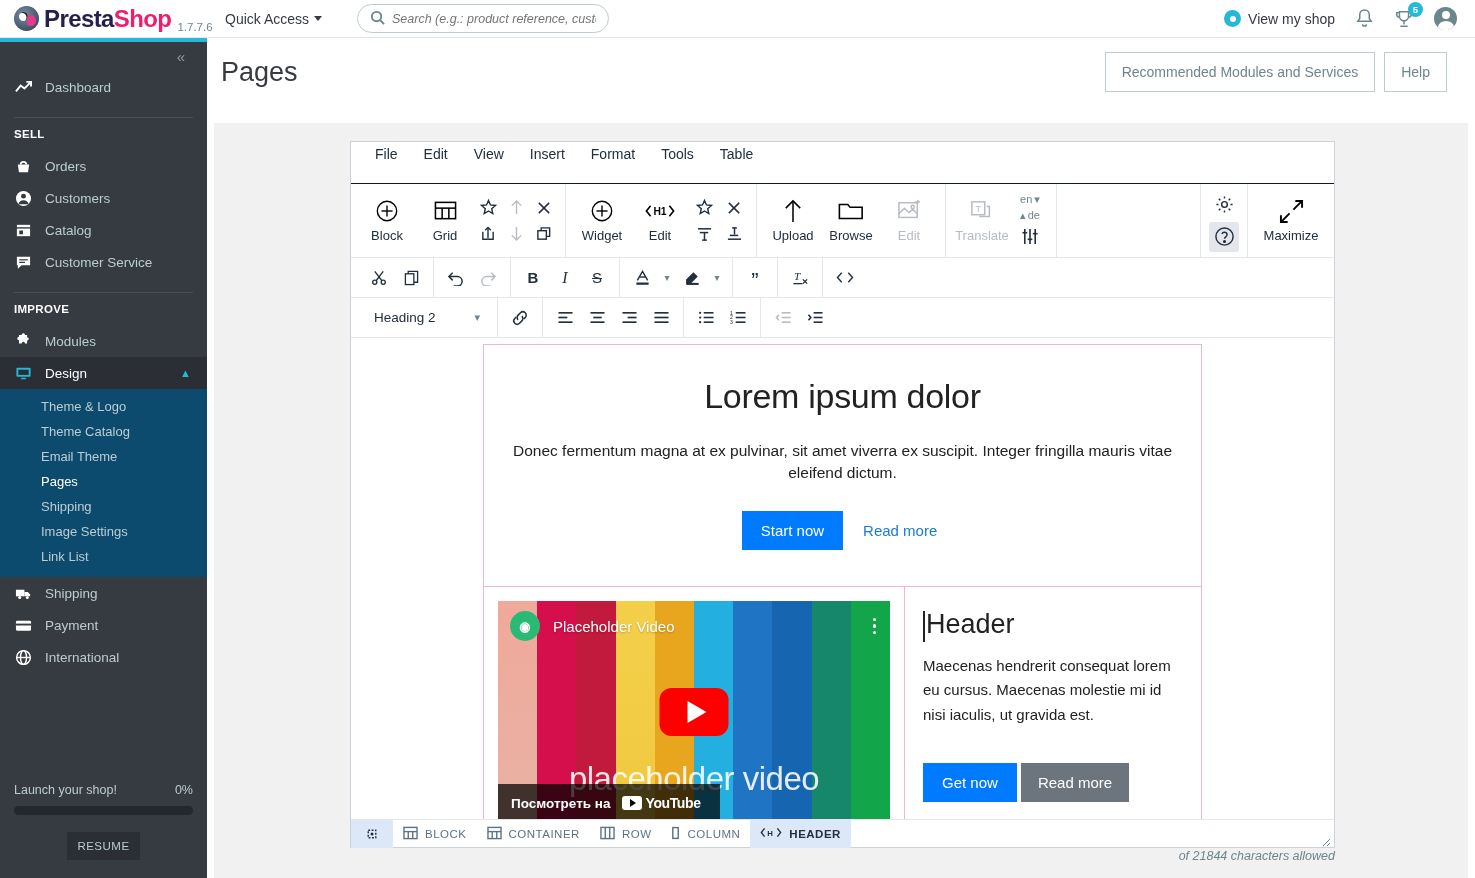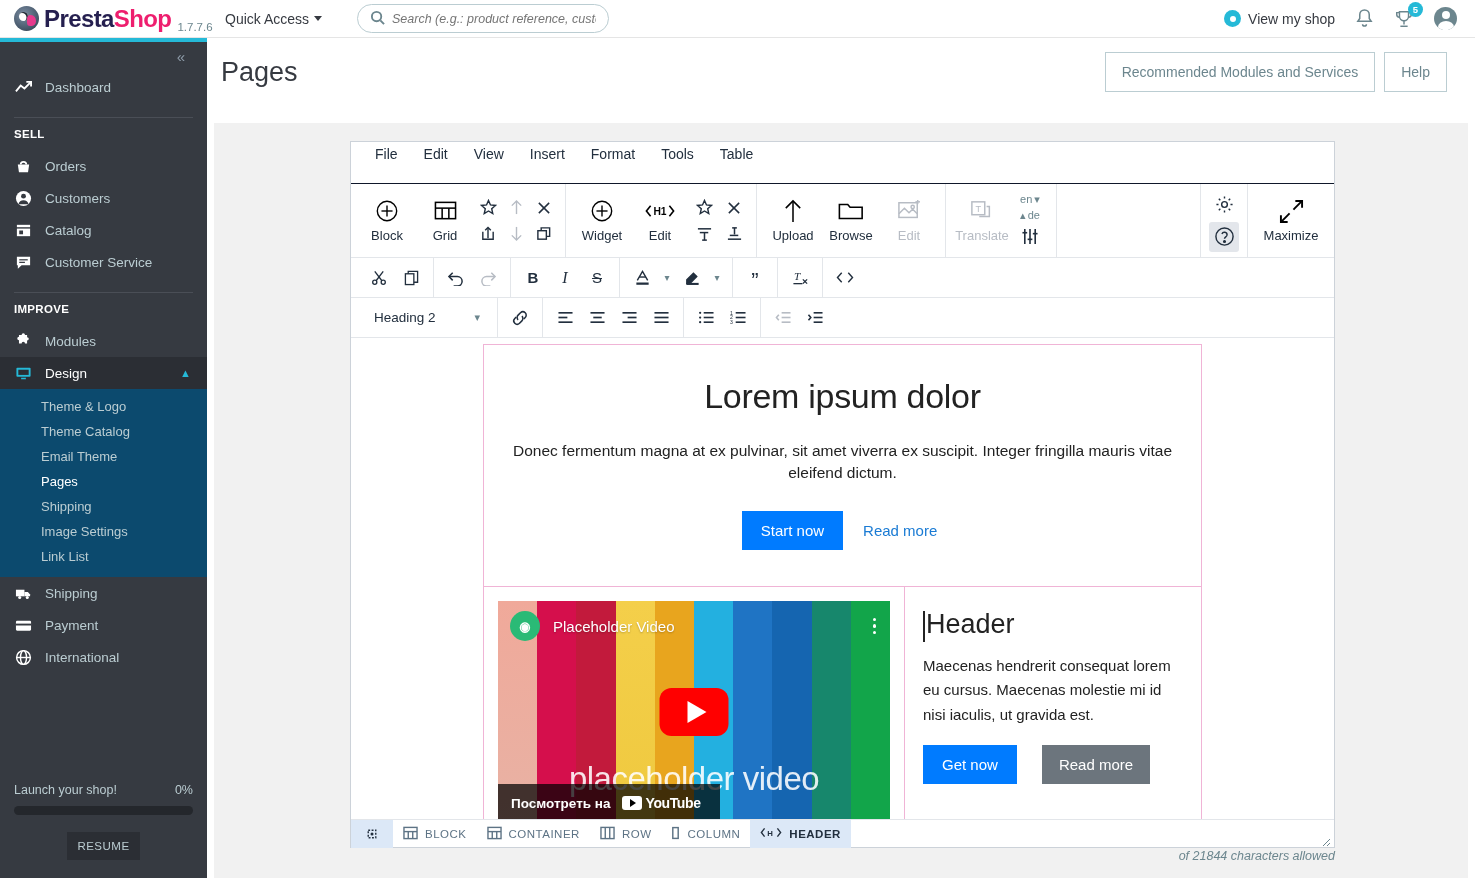--- a/index.html
+++ b/index.html
@@ -212,21 +212,21 @@
   .yt-logo { display: flex; align-items: center; gap: 4px; }
   .yt-logo .yb { width: 20px; height: 14px; background: #fff; border-radius: 3px;
     display: flex; align-items: center; justify-content: center; }
   .yt-logo .yb::after { content:""; width:0;height:0; border-left: 6px solid #000;
     border-top: 4px solid transparent; border-bottom: 4px solid transparent; margin-left:2px; }
   .yt-logo .yt { color: #fff; font-size: 14px; font-weight: bold; letter-spacing: -.4px; }
 
   .col-right h3 { font-size: 27px; font-weight: normal; color: #222; position: relative; padding-left: 3px; }
   .caret-bar { position: absolute; left: 0; top: 2px; width: 1.5px; height: 31px; background: #222; }
   .col-right p { font-size: 15px; color: #222; line-height: 1.62; margin-top: 14px; }
-  .col-btns { margin-top: 18px; display: flex; gap: 25px; }
+  .col-btns { margin-top: 36px; display: flex; gap: 4px; }
   .btn-grey { background: #6c757d; color: #fff; font-size: 15px; padding: 11px 17px;
     border: none; cursor: pointer; font-family: "Liberation Sans", sans-serif; }
 
   #statusbar { height: 28px; border-top: 1px solid #e3e6ea; display: flex; align-items: center;
     background: #fff; position: relative; }
   .sb-first { width: 42px; height: 28px; background: #dce8f7; display: flex;
     align-items: center; justify-content: center; cursor: pointer; }
   .sb-crumb { display: flex; align-items: center; gap: 7px; padding: 0 10px; height: 28px;
     font-size: 11.5px; letter-spacing: .5px; color: #5d7385; cursor: pointer; }
   .sb-crumb.hl { background: #dce8f7; color: #222f3e; font-weight: bold; }

